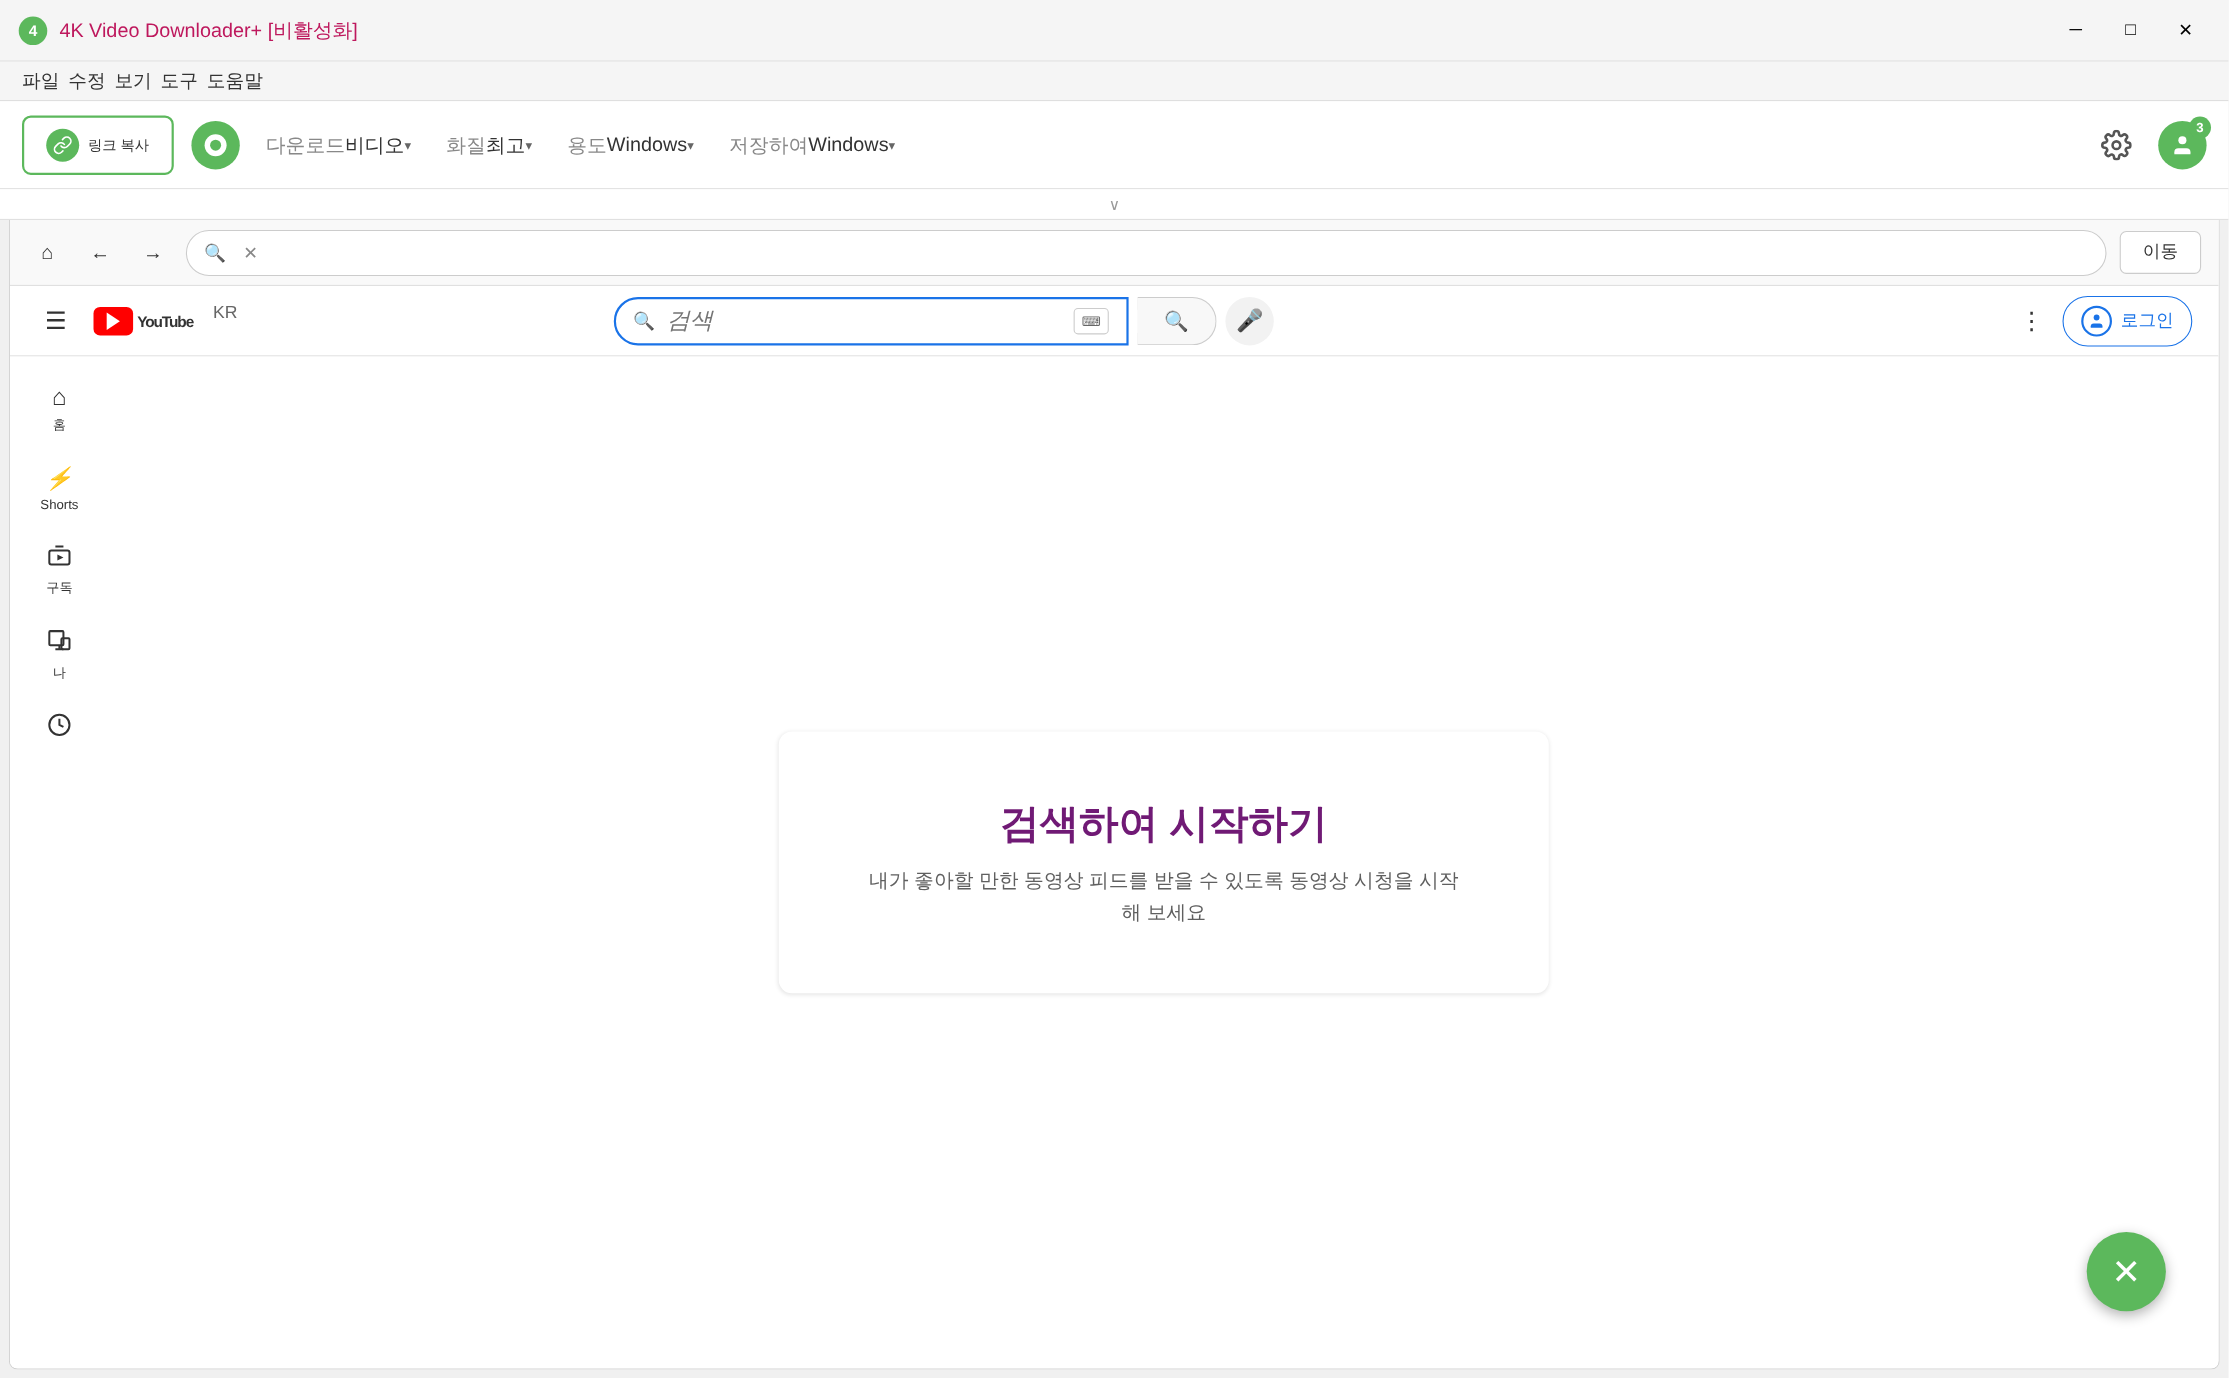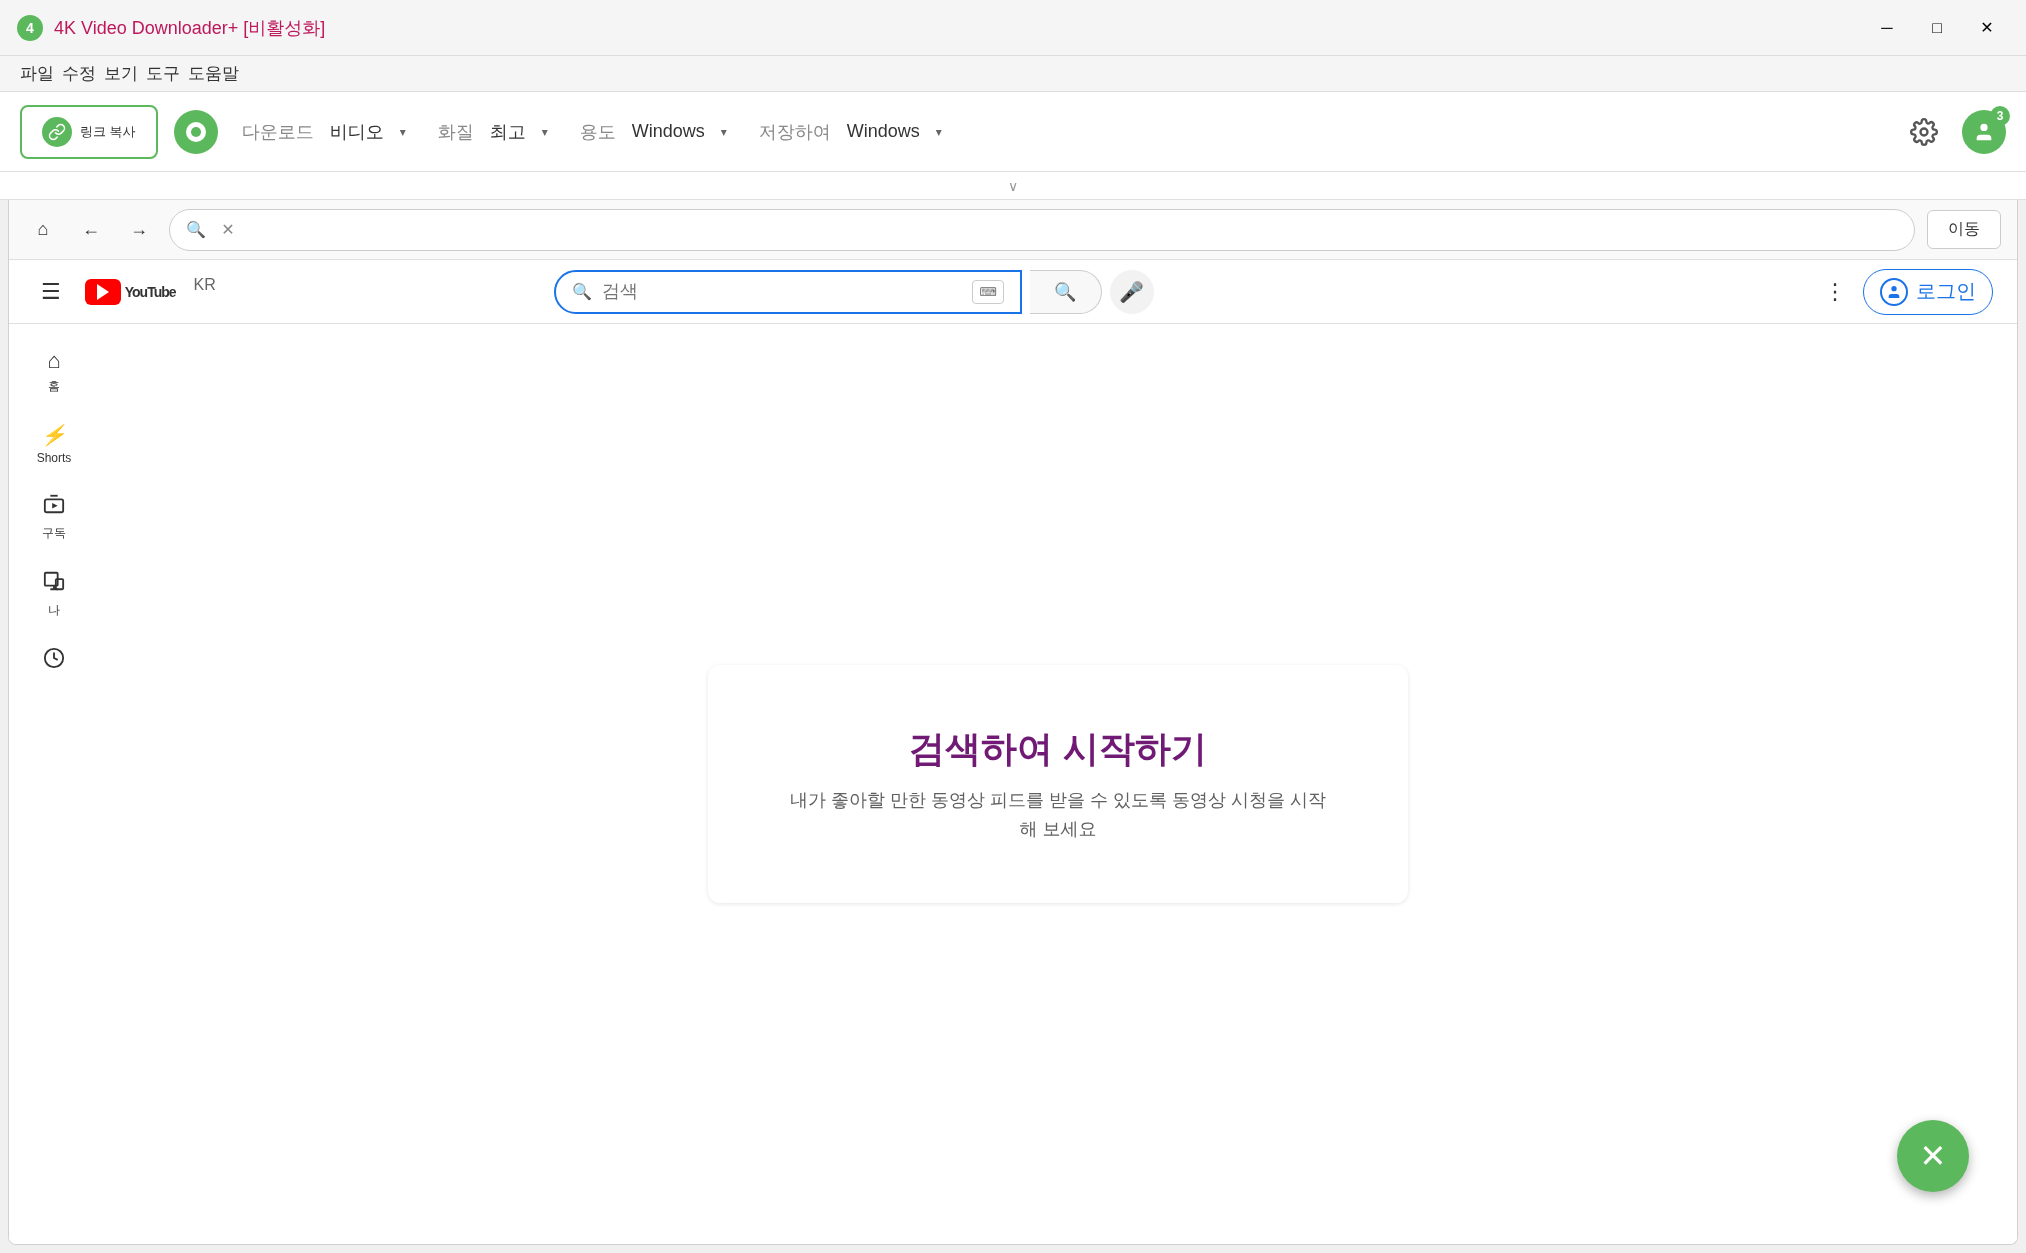--- a/index.html
+++ b/index.html
@@ -125,21 +125,21 @@
     .green-circle-btn .inner::after {
       content: '';
       width: 10px;
       height: 10px;
       background: #5cb85c;
       border-radius: 50%;
     }
     .toolbar-dropdown {
       display: flex;
       align-items: center;
-      gap: 16px;
+      gap: 0;
       cursor: pointer;
       font-size: 18px;
       color: #333;
       padding: 6px 8px;
       border-radius: 4px;
     }
     .toolbar-dropdown .label { color: #888; }
     .toolbar-dropdown .value { font-weight: 500; }
     .chevron-down {
       font-size: 12px;
@@ -350,23 +350,24 @@
     }
     .yt-search-box .search-icon-yt {
       color: #888;
       font-size: 16px;
       margin-right: 10px;
     }
     .yt-search-input {
       flex: 1;
       border: none;
       outline: none;
-      font-size: 18px;
+      font-size: 21px;
       color: #000000;
       background: transparent;
+      font-style: italic;
     }
     .yt-keyboard-icon {
       width: 32px;
       height: 24px;
       border: 1px solid #ccc;
       border-radius: 4px;
       display: flex;
       align-items: center;
       justify-content: center;
       font-size: 12px;
@@ -422,21 +423,21 @@
     .yt-signin-btn {
       display: flex;
       align-items: center;
       gap: 8px;
       border: 1px solid #1a73e8;
       border-radius: 24px;
       padding: 8px 16px;
       cursor: pointer;
       background: white;
       color: #1a73e8;
-      font-size: 20px;
+      font-size: 16px;
     }
     .yt-signin-icon {
       width: 28px;
       height: 28px;
       border-radius: 50%;
       border: 2px solid #1a73e8;
       display: flex;
       align-items: center;
       justify-content: center;
       font-size: 16px;

